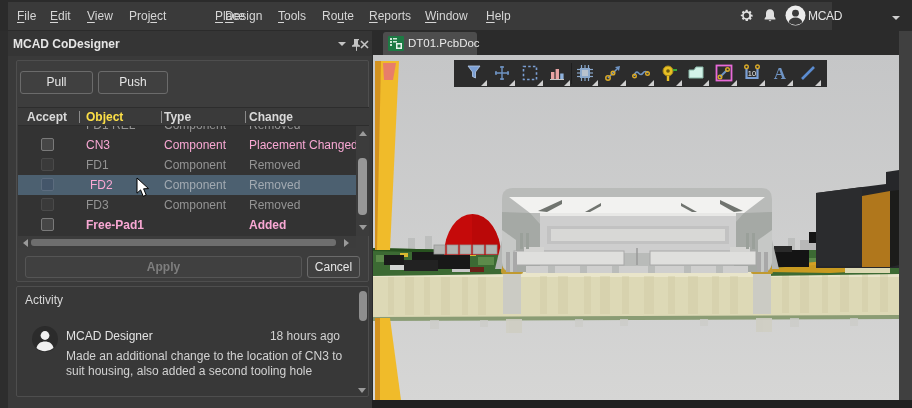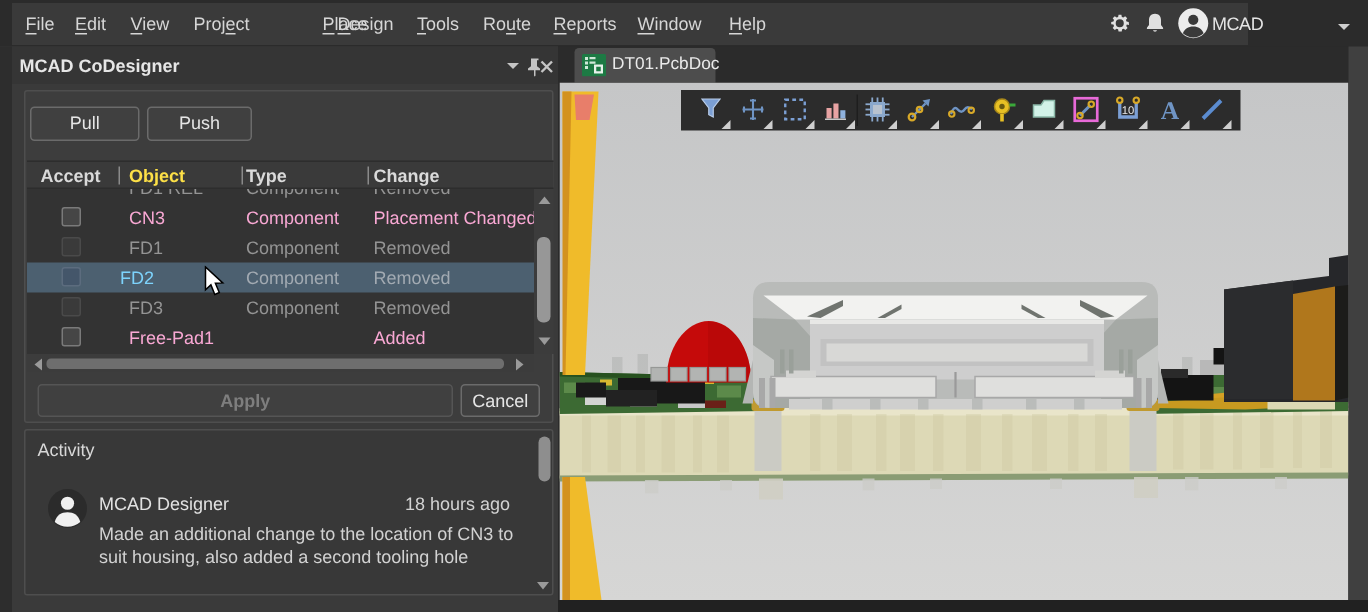--- a/index.html
+++ b/index.html
@@ -125,31 +125,31 @@
           <span class="cell ctext" style="left:231px;">Placement Changed</span>
         </div>
         <div class="row" style="top:29px;">
           <div class="cb off"></div>
           <span class="cell gtext" style="left:68px;">FD1</span>
           <span class="cell gtext" style="left:146px;">Component</span>
           <span class="cell gtext" style="left:231px;">Removed</span>
         </div>
         <div class="row" style="top:49px;background:#4c6070;width:346px;">
           <div class="cb sel"></div>
-          <span class="cell" style="left:62px;color:#7dd3fc;">FD2</span>
+          <span class="cell" style="left:72px;color:#f9a8d4;">FD2</span>
           <span class="cell" style="left:146px;color:#a2aab2;">Component</span>
           <span class="cell" style="left:231px;color:#a2aab2;">Removed</span>
         </div>
         <div class="row" style="top:69px;">
           <div class="cb off"></div>
           <span class="cell gtext" style="left:68px;">FD3</span>
           <span class="cell gtext" style="left:146px;">Component</span>
           <span class="cell gtext" style="left:231px;">Removed</span>
         </div>
-        <div class="row" style="top:89px;">
+        <div class="row" style="top:89px;font-weight:bold;">
           <div class="cb on"></div>
           <span class="cell ctext" style="left:68px;">Free-Pad1</span>
           <span class="cell ctext" style="left:146px;margin-top:28px;">Hole</span>
           <span class="cell ctext" style="left:231px;">Added</span>
         </div>
       </div>
 
       <div class="sb" style="left:339px;top:65px;width:13px;height:110px;"></div>
       <div class="arrow" style="left:342px;top:70px;border-left:4px solid transparent;border-right:4px solid transparent;border-bottom:5px solid #9a9a9a;"></div>
       <div class="arrow" style="left:342px;top:164px;border-left:4px solid transparent;border-right:4px solid transparent;border-top:5px solid #9a9a9a;"></div>

